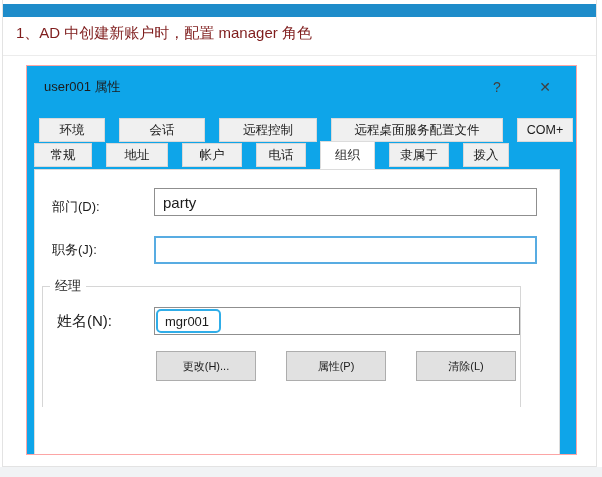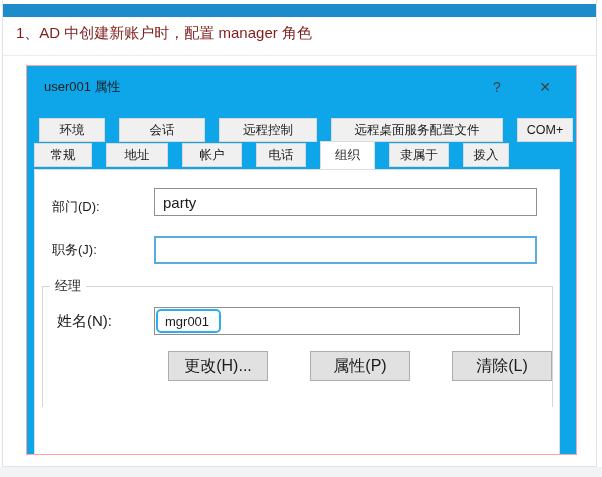--- a/index.html
+++ b/index.html
@@ -61,22 +61,22 @@
   .row-name { display:flex; align-items:center; margin:12px 0 0 14px; }
   .name-label { width:97px; font-size:15px; color:#1b1b1b; }
   .name-box { width:366px; height:28px; border:1px solid #8f8f8f; background:#fff;
     display:flex; align-items:center; padding-left:1px; cursor:text; }
   .name-highlight { display:inline-flex; align-items:center; height:24px;
     border:2px solid #2fade8; border-radius:5px; padding:0 10px 0 7px;
     font-size:13px; color:#1b1b1b; background:#fff; }
 
   .buttons-row { display:flex; gap:30px; margin:16px 0 0 113px; }
   .win-btn { width:100px; height:30px; background:#e1e1e1; border:1px solid #adadad;
-    font-size:16px; color:#1b1b1b; cursor:default;
-    font-family:"Liberation Sans","DejaVu Sans",sans-serif;margin-left:12px; }
+    font-size:11px; color:#1b1b1b; cursor:default;
+    font-family:"Liberation Sans","DejaVu Sans",sans-serif; }
 </style>
 </head>
 <body>
 
 <div class="bottom-bg"></div>
 
 <div class="card">
   <div class="accent-bar"></div>
   <div class="section-heading">1、AD 中创建新账户时，配置 manager 角色</div>
   <div class="heading-sep"></div>

